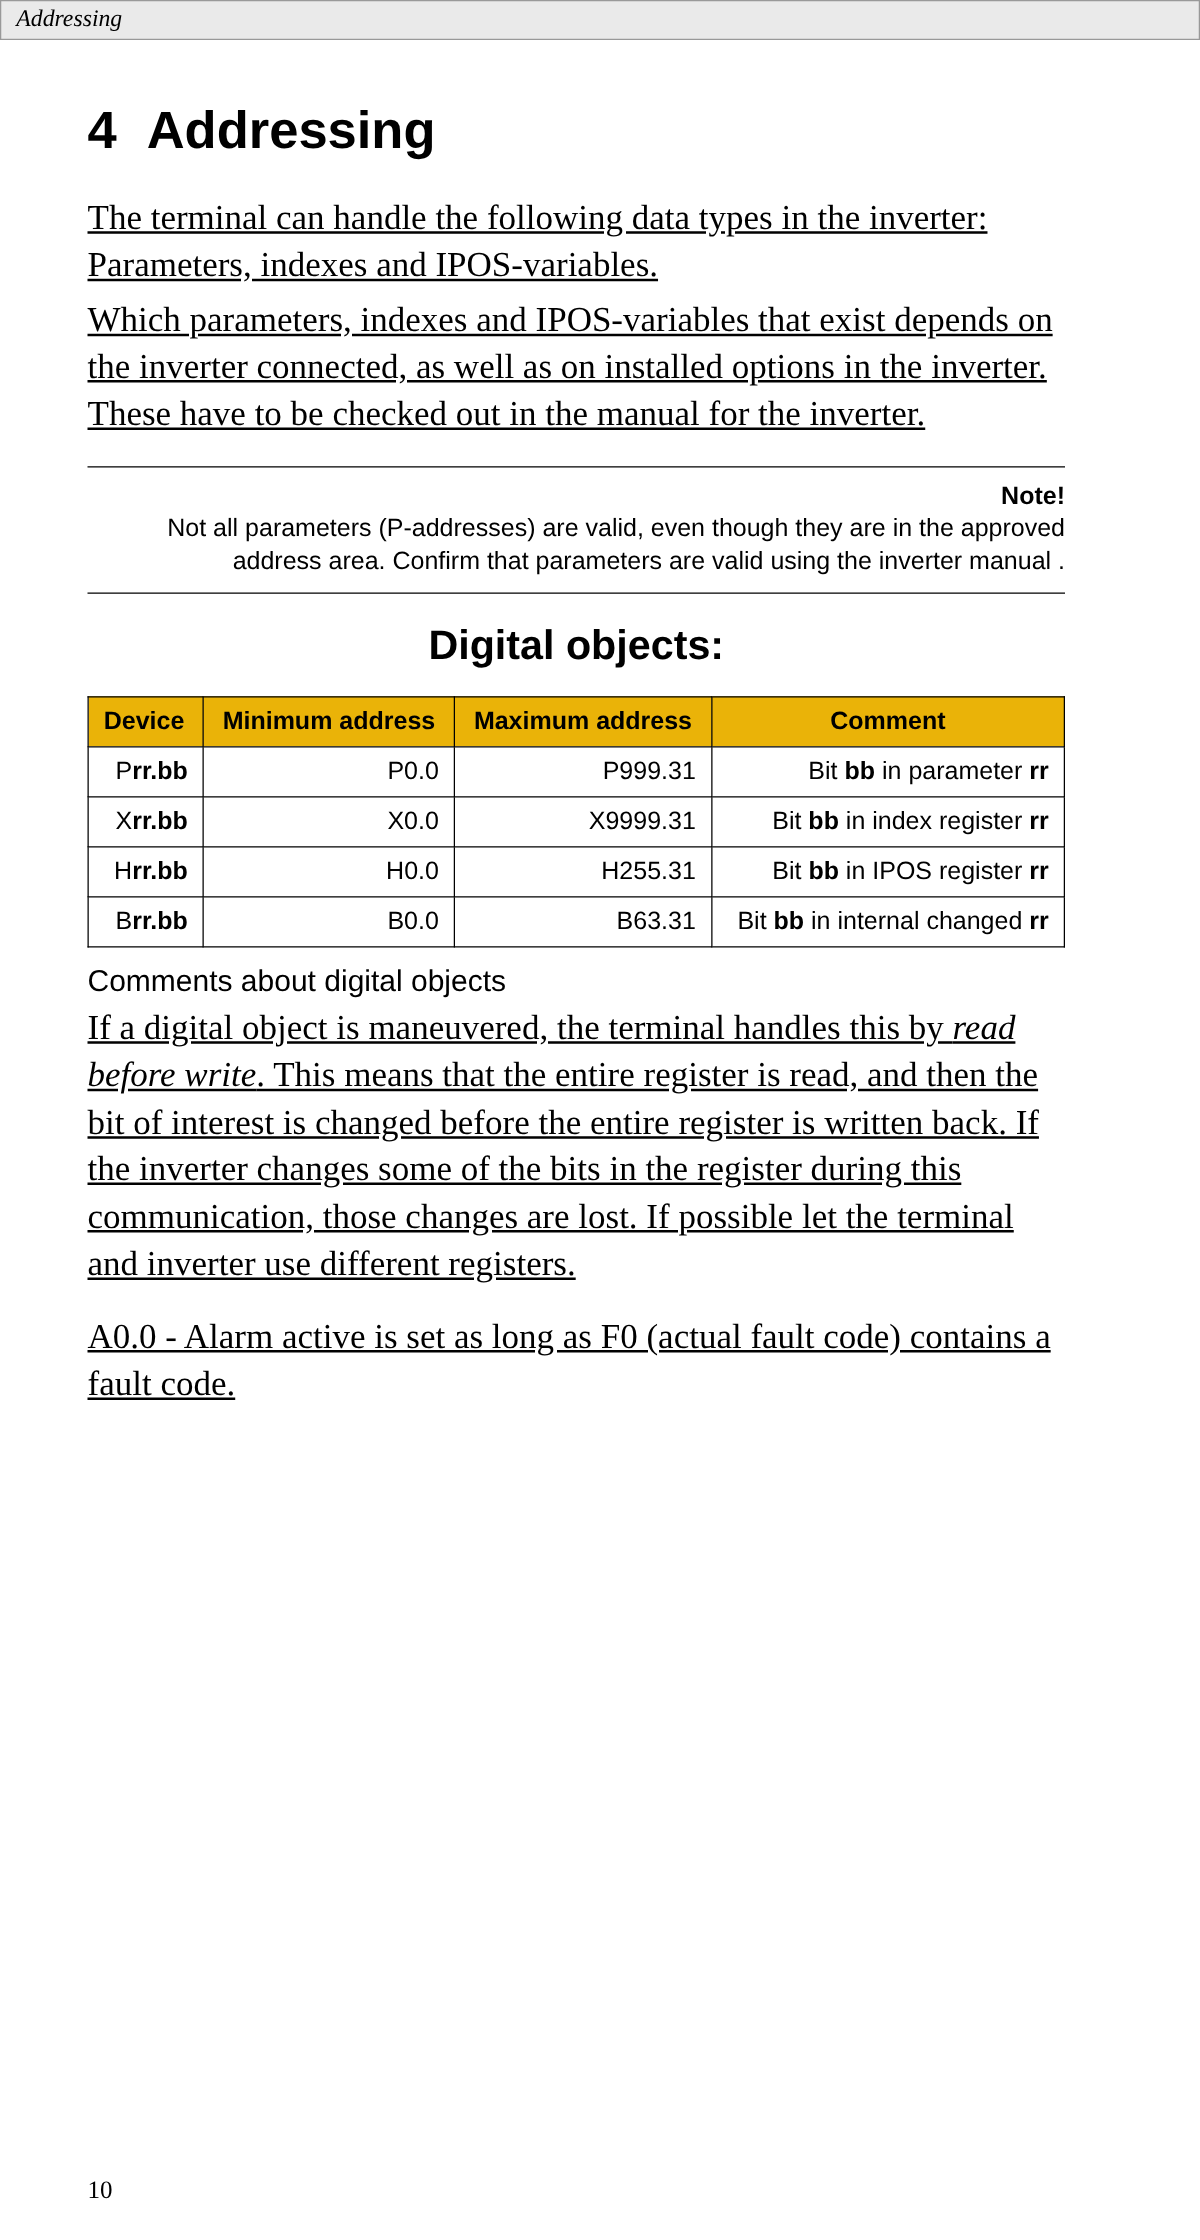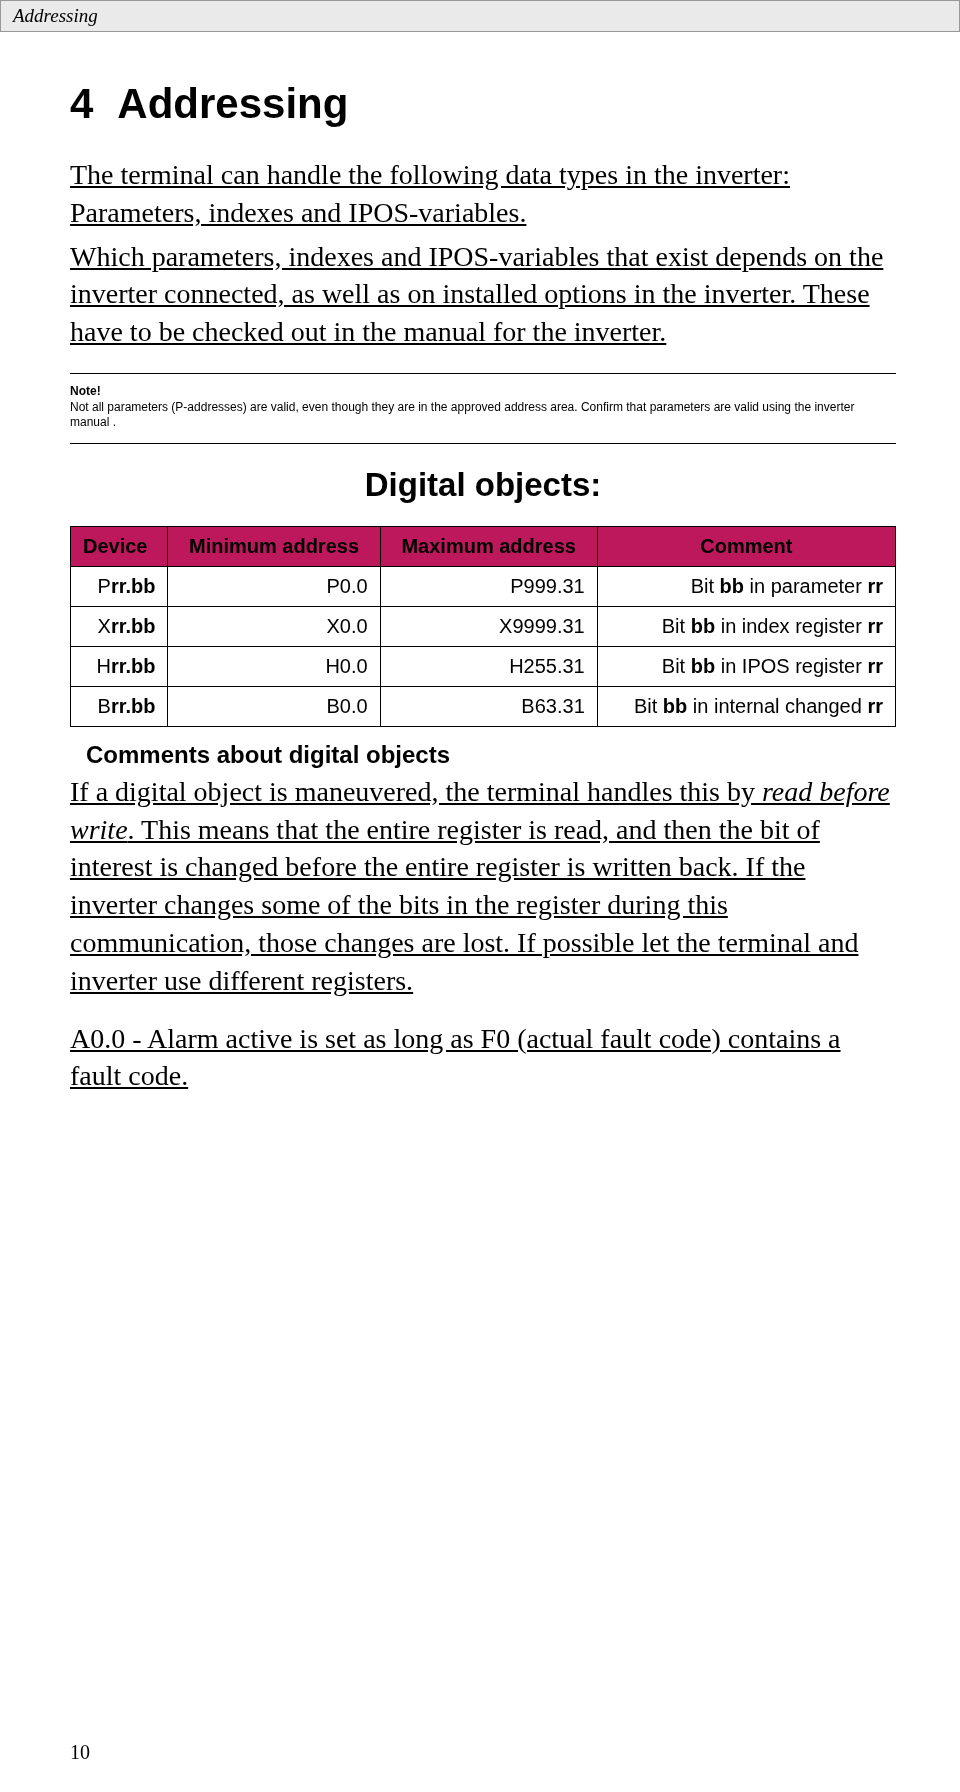--- a/index.html
+++ b/index.html
@@ -15,21 +15,21 @@
   }
   .header-bar {
     background: #eaeaea;
     border: 1px solid #999;
     padding: 4px 12px;
     font-style: italic;
     font-size: 19px;
     font-family: Georgia, serif;
   }
   .page-content {
-    padding: 30px 64px 0 70px;
+    padding: 30px 108px 0 70px;
   }
   .chapter-title {
     font-family: 'Trebuchet MS', 'Lucida Sans', Arial, sans-serif;
     font-weight: 700;
     font-size: 42px;
     margin: 18px 0 28px 0;
   }
   .chapter-title .num {
     display: inline-block;
     margin-right: 24px;
@@ -40,53 +40,54 @@
     line-height: 1.35;
     margin: 0 0 6px 0;
     text-decoration: underline;
   }
   .note-box {
     border-top: 1px solid #000;
     border-bottom: 1px solid #000;
     margin: 22px 0 22px 0;
     padding: 10px 0 12px 0;
     font-family: 'Trebuchet MS', 'Lucida Sans', Arial, sans-serif;
-    font-size: 12px;
+    font-size: 20px;
     line-height: 1.3;
+    text-align: right;
   }
   .note-box .note-label {
     font-weight: 700;
     display: block;
   }
   .section-heading {
     font-family: 'Trebuchet MS', 'Lucida Sans', Arial, sans-serif;
     font-weight: 700;
     font-size: 33px;
     margin: 18px 0 22px 0;
     text-align: center;
   }
   .sub-heading {
     font-family: 'Trebuchet MS', 'Lucida Sans', Arial, sans-serif;
-    font-weight: 700;
+    font-weight: 400;
     font-size: 24px;
-    margin: 14px 0 4px 16px;
+    margin: 14px 0 4px 0;
   }
   table.obj-table {
     border-collapse: collapse;
     width: 100%;
     margin: 0 0 12px 0;
     font-family: 'Trebuchet MS', 'Lucida Sans', Arial, sans-serif;
     font-size: 20px;
   }
   table.obj-table th {
     border: 1px solid #000;
     padding: 8px 12px;
     font-weight: 700;
     text-align: center;
-    background: #be185d;
+    background: #eab308;
   }
   table.obj-table th:first-child { text-align: left; }
   table.obj-table td {
     border: 1px solid #000;
     padding: 8px 12px;
     text-align: right;
   }
   table.obj-table td .b { font-weight: 700; }
   .page-number {
     position: absolute;

